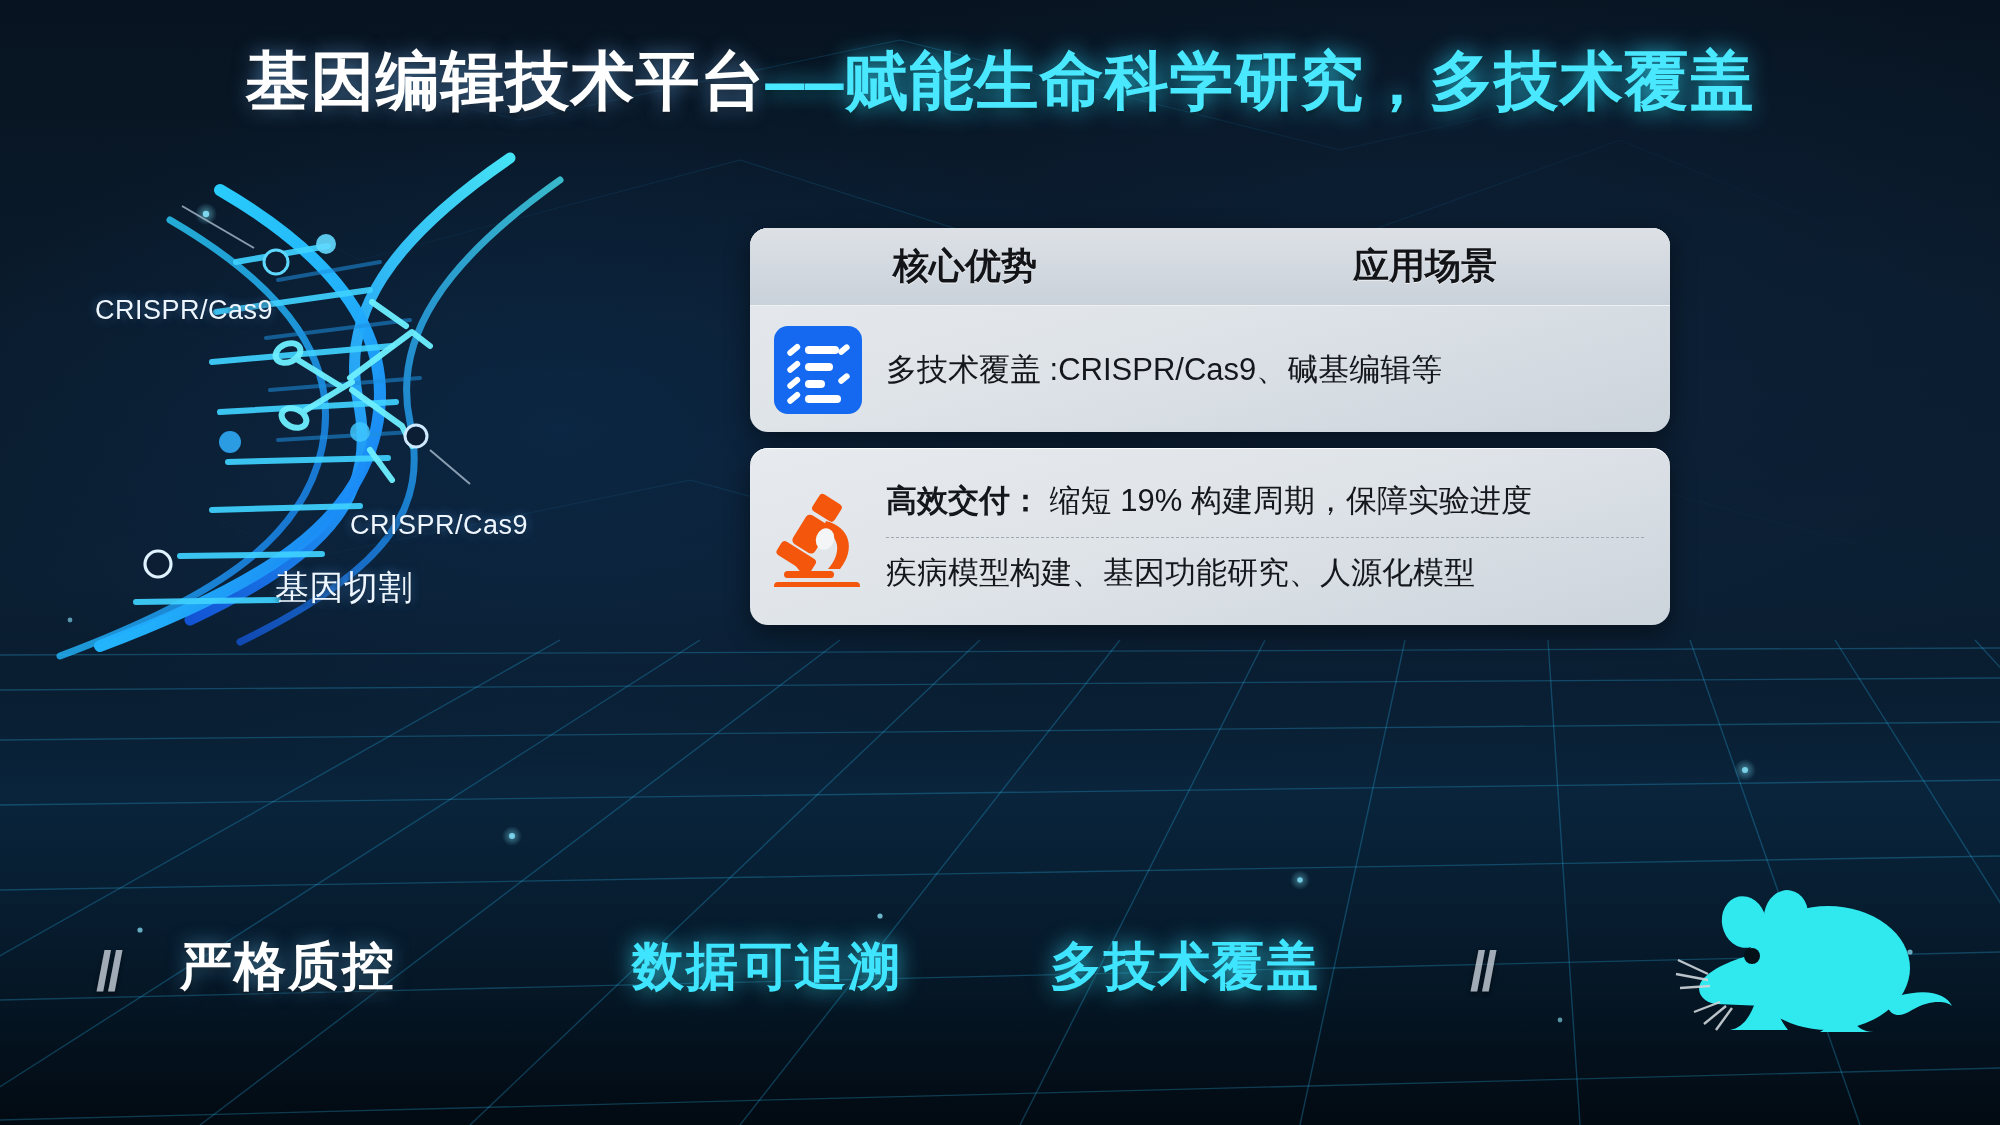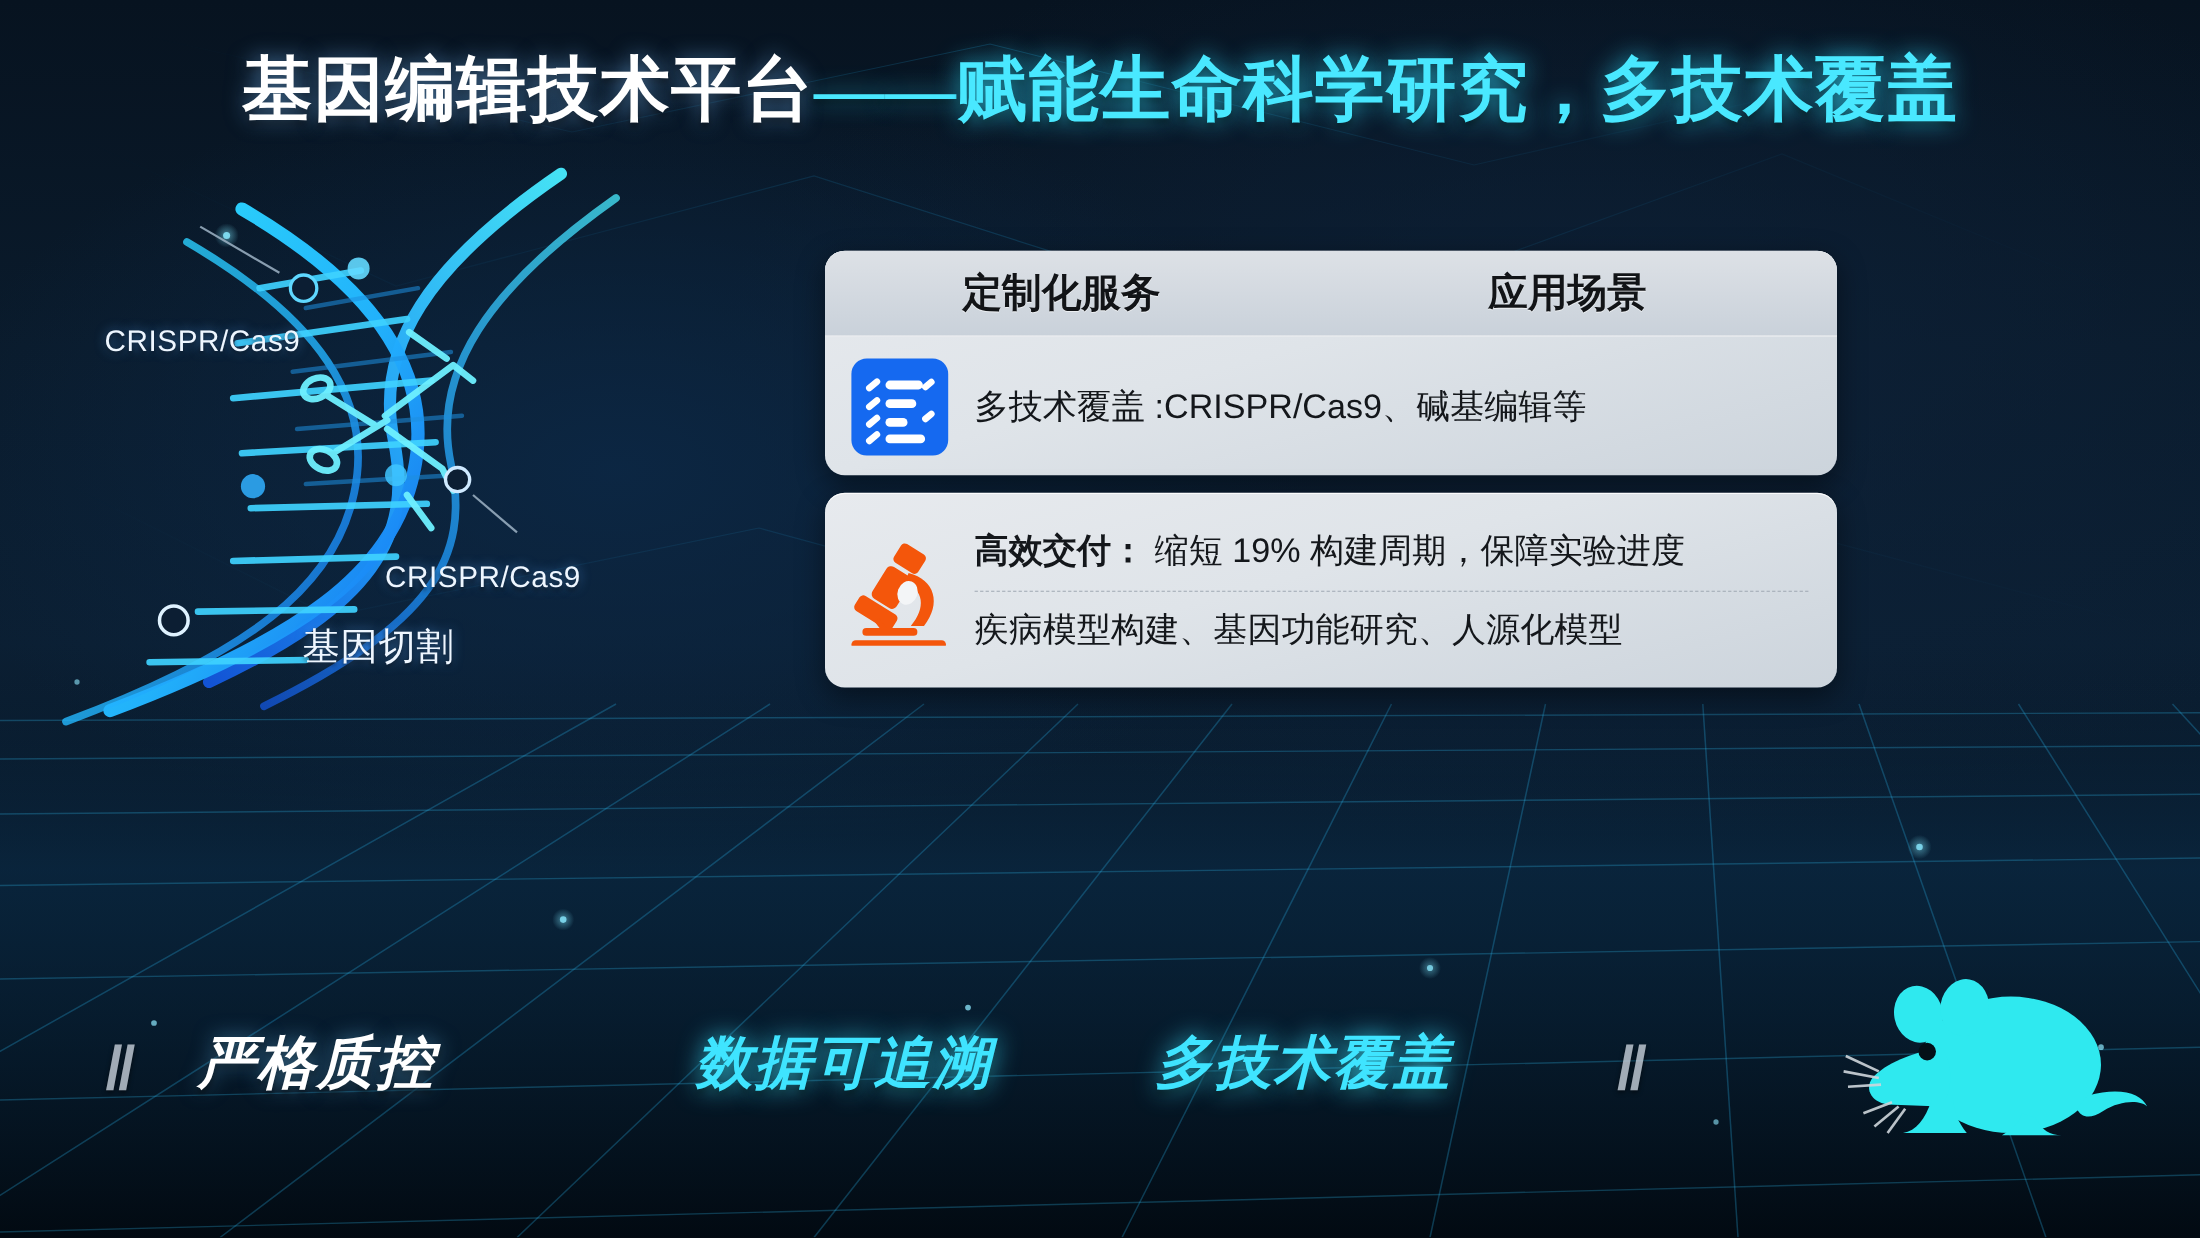--- a/index.html
+++ b/index.html
@@ -17,21 +17,21 @@
   
   .bg-svg { position:absolute; inset:0; width:100%; height:100%; }
 
   
   .title-bar {
     position:absolute; left:0; top:38px; width:2000px; text-align:center;
     white-space:nowrap;
   }
   .title-bar span {
     font-size:64px; font-weight:bold; letter-spacing:1px;
-    font-family:Liberation Serif, serif;
+    font-family:Liberation Mono, monospace;
   }
   .t-white {
     color:#ffffff;
     text-shadow:0 0 18px rgba(120,190,255,.55), 0 3px 6px rgba(0,0,0,.75);
   }
   .t-cyan {
     color:#49e8ff;
     text-shadow:0 0 22px rgba(50,220,255,.75), 0 3px 6px rgba(0,0,0,.7);
   }
 
@@ -77,21 +77,20 @@
     padding:16px 0;
   }
   .row-line.dash-top { border-top:1px dashed #9fa8b2; }
   .b { font-weight:bold; }
 
   
   .hl-strip { position:absolute; left:0; top:900px; width:2000px; height:130px; }
   .hl-item {
     position:absolute; font-size:52px; font-weight:bold; white-space:nowrap;
     letter-spacing:2px;
-    font-style:italic;
   }
   .hl-white { color:#ffffff; text-shadow:0 0 18px rgba(110,200,255,.5), 0 3px 6px rgba(0,0,0,.8); }
   .hl-cyan  { color:#3fe4ff; text-shadow:0 0 22px rgba(60,225,255,.8), 0 3px 6px rgba(0,0,0,.75); }
   .slash { position:absolute; font-size:56px; font-weight:bold; color:#c3ccd6; opacity:.82;
            text-shadow:0 2px 5px rgba(0,0,0,.7); letter-spacing:-4px; }
 
   .mouse-wrap { position:absolute; left:1660px; top:860px; width:300px; height:200px; }
 </style>
 </head>
 <body>
@@ -237,21 +236,21 @@
 
     <div class="dna-label lbl-1">CRISPR/Cas9</div>
     <div class="dna-label lbl-2">CRISPR/Cas9</div>
     <div class="dna-label lbl-3">基因切割</div>
   </div>
 
   <div class="cards">
 
     <div class="card">
       <div class="card-head">
-        <div class="head-cell head-a">定制化服务</div>
+        <div class="head-cell head-a">核心优势</div>
         <div class="head-cell head-b">应用场景</div>
       </div>
       <div class="card-body">
         <div class="icon-col">
           <svg width="92" height="92" viewBox="0 0 92 92">
             <rect x="2" y="2" width="88" height="88" rx="14" fill="#1569f0"></rect>
             <g fill="#ffffff">
               <rect x="33" y="22" width="34" height="8" rx="4"></rect>
               <rect x="33" y="39" width="28" height="8" rx="4"></rect>
               <rect x="33" y="56" width="20" height="8" rx="4"></rect>

